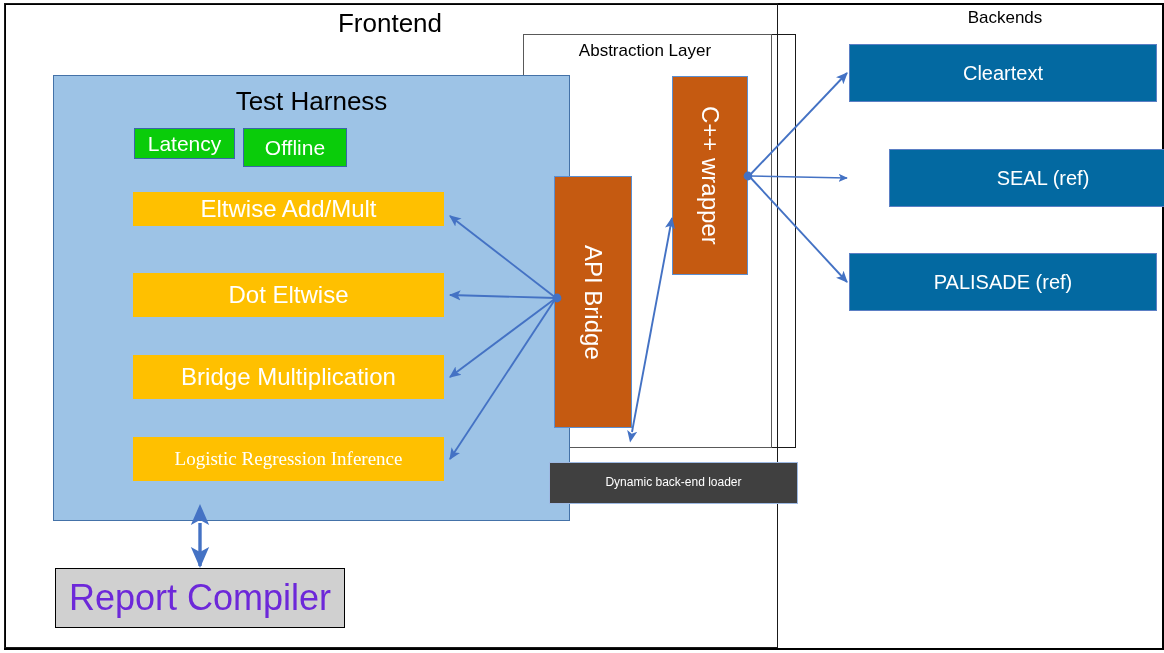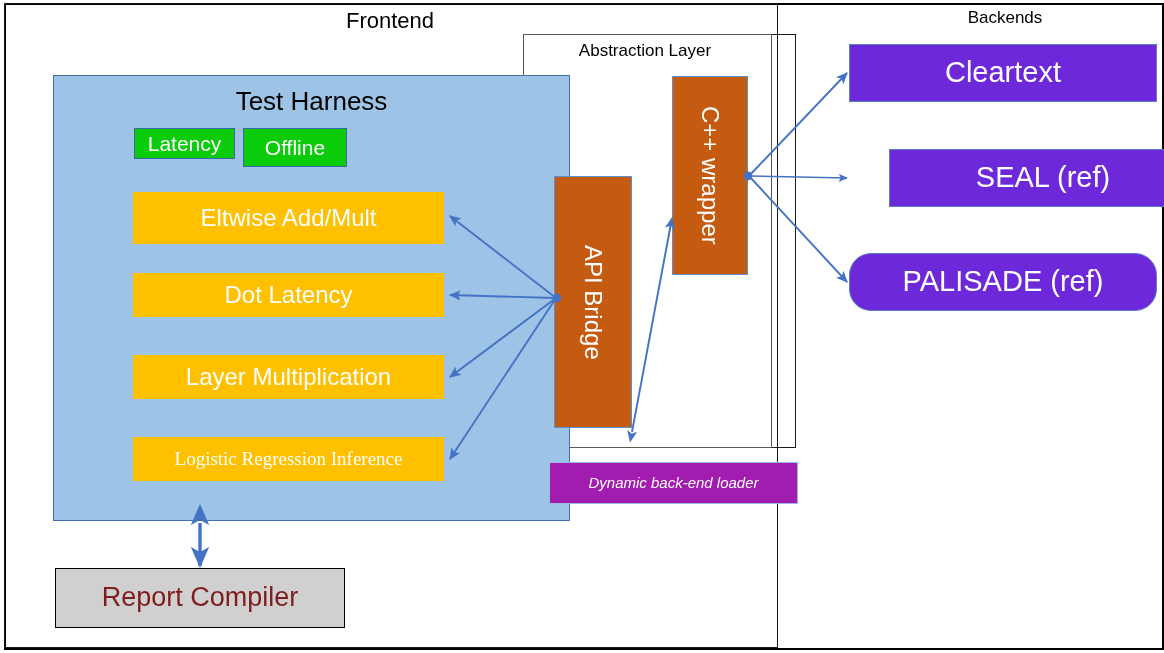--- a/index.html
+++ b/index.html
@@ -31,21 +31,21 @@
   }
   .frame-gray {
     position: absolute;
     border: 1.5px solid #595959;
     background: transparent;
   }
 
   
   .caption {
     position: absolute;
-    font-size: 22px;
+    font-size: 26px;
     color: #000000;
     text-align: center;
     white-space: nowrap;
   }
 
   
   .box {
     position: absolute;
     box-sizing: border-box;
     display: flex;
@@ -94,39 +94,38 @@
     color: #ffffff;
     font-size: 24px;
   }
   .vtext {
     writing-mode: vertical-rl;
     text-orientation: mixed;
     white-space: nowrap;
   }
 
   .box-green {
-    background: #6d28d9;
+    background: #0369a1;
     border: 1.5px solid #5B7FC4;
     color: #ffffff;
-    font-size: 29px;
+    font-size: 20px;
   }
 
   .box-loader {
-    background: #a21caf;
+    background: #404040;
     border: 1.5px solid #9DB9E3;
     color: #ffffff;
-    font-size: 15px;
-    font-style: italic;
+    font-size: 12px;
   }
 
   .box-gray {
     background: #D0D0D0;
     border: 1.5px solid #000000;
-    color: #7f1d1d;
-    font-size: 27px;
+    color: #6d28d9;
+    font-size: 36px;
   }
 
   
   #arrows {
     position: absolute;
     left: 0;
     top: 0;
     width: 1164px;
     height: 653px;
     pointer-events: none;
@@ -152,41 +151,41 @@
   <div class="caption" style="left:905px; top:8px; width:200px; font-size:17px;">Backends</div>
 
   <div class="box box-harness" style="left:53px; top:75px; width:517px; height:446px;">
     <div class="harness-title">Test Harness</div>
   </div>
 
   <div class="box box-badge" style="left:134px; top:128px; width:101px; height:31px;">Latency</div>
 
   <div class="box box-badge" style="left:243px; top:128px; width:104px; height:39px;">Offline</div>
 
-  <div class="box box-op" style="left:133px; top:192px; width:311px; height:52px;">Eltwise Add/Mult</div>
-
-  <div class="box box-op" style="left:133px; top:273px; width:311px; height:44px;">Dot Latency</div>
-
-  <div class="box box-op" style="left:133px; top:355px; width:311px; height:44px;">Layer Multiplication</div>
+  <div class="box box-op" style="left:133px; top:192px; width:311px; height:34px;">Eltwise Add/Mult</div>
+
+  <div class="box box-op" style="left:133px; top:273px; width:311px; height:44px;">Dot Eltwise</div>
+
+  <div class="box box-op" style="left:133px; top:355px; width:311px; height:44px;">Bridge Multiplication</div>
 
   <div class="box box-op small" style="left:133px; top:437px; width:311px; height:44px;">Logistic Regression Inference</div>
 
   <div class="box box-orange" style="left:554px; top:176px; width:78px; height:252px;">
     <span class="vtext">API Bridge</span>
   </div>
 
   <div class="box box-orange" style="left:672px; top:76px; width:76px; height:199px;">
     <span class="vtext">C++ wrapper</span>
   </div>
 
   <div class="box box-green" style="left:849px; top:44px; width:308px; height:58px;">Cleartext</div>
 
   <div class="box box-green" style="left:849px; top:149px; width:308px; height:58px;margin-left:40px;">SEAL (ref)</div>
 
-  <div class="box box-green" style="left:849px; top:253px; width:308px; height:58px;border-radius:22px;">PALISADE (ref)</div>
+  <div class="box box-green" style="left:849px; top:253px; width:308px; height:58px;">PALISADE (ref)</div>
 
   <div class="box box-loader" style="left:549px; top:462px; width:249px; height:42px;">Dynamic back-end loader</div>
 
   <div class="box box-gray" style="left:55px; top:568px; width:290px; height:60px;">Report Compiler</div>
 
   <svg id="arrows" viewBox="0 0 1164 653" xmlns="http://www.w3.org/2000/svg">
     <defs>
       <marker id="ah" markerWidth="7" markerHeight="7" refX="5.6" refY="3" orient="auto" markerUnits="strokeWidth">
         <path d="M0,0.3 L6.2,3 L0,5.7 L1.5,3 z" fill="#4472C4"></path>
       </marker>

